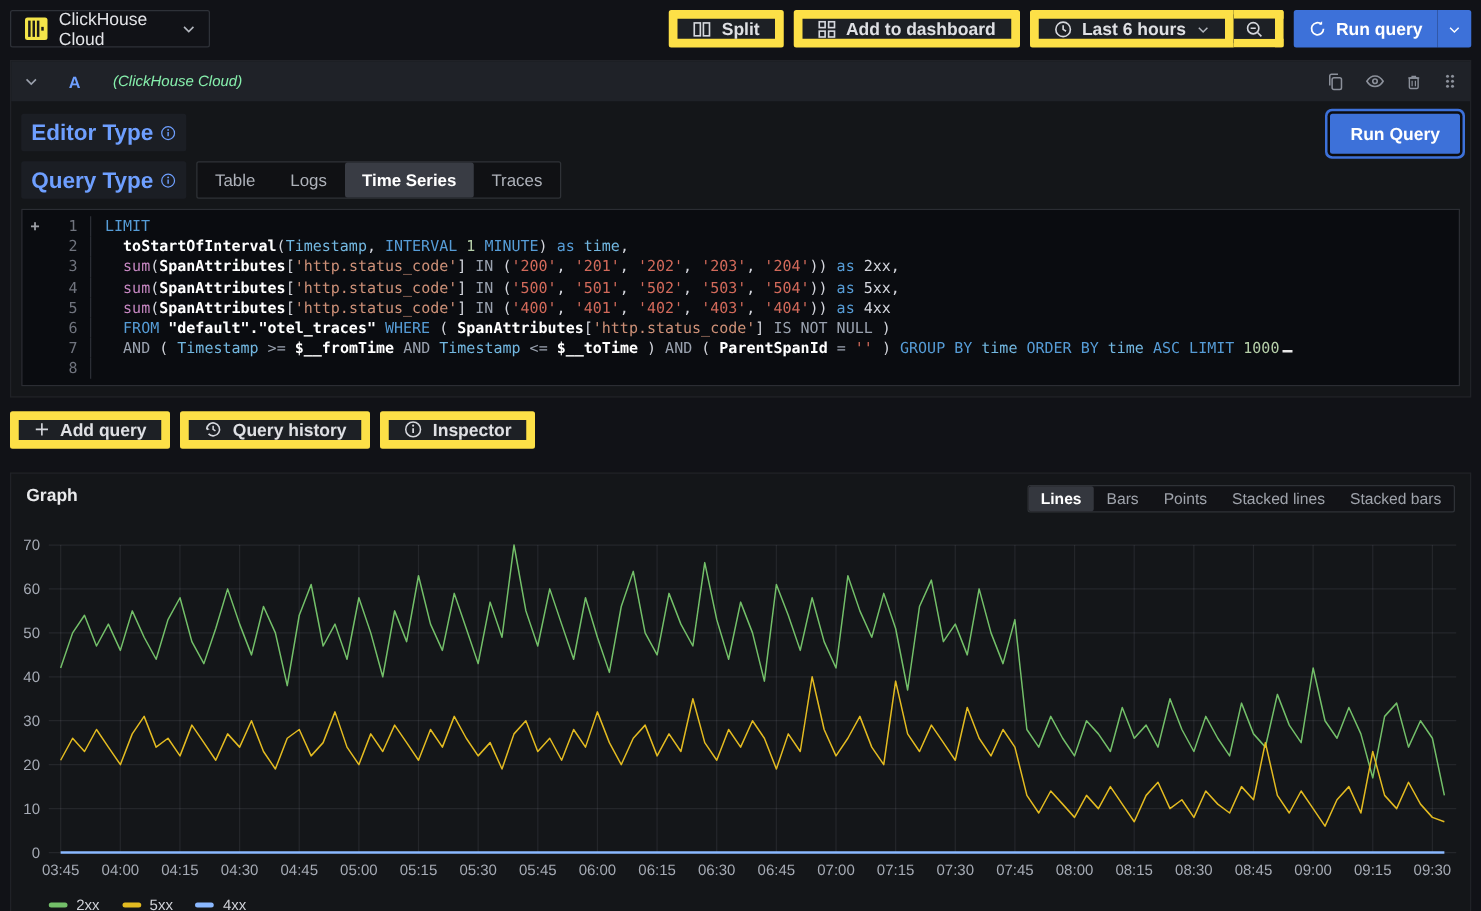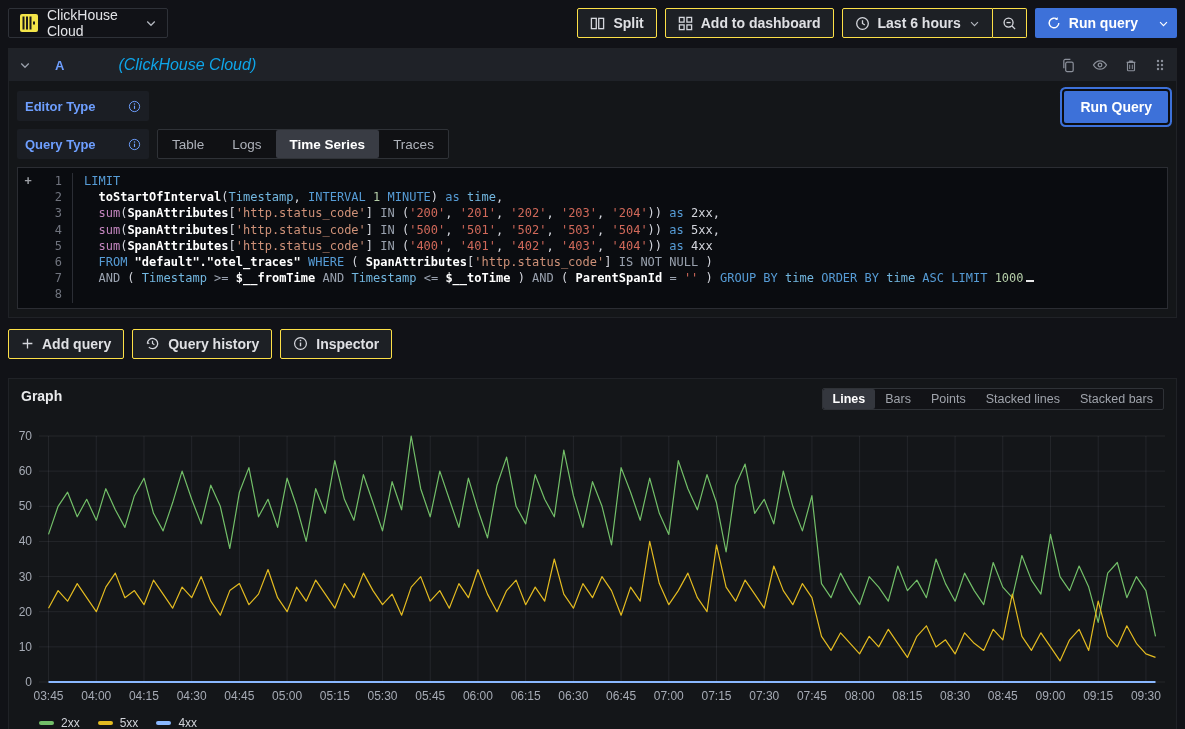--- a/index.html
+++ b/index.html
@@ -3,39 +3,39 @@
 <meta charset="utf-8">
 <style>
   * { margin:0; padding:0; box-sizing:border-box; }
   html,body { width:1185px; height:729px; background:#111217; font-family:"Liberation Sans", sans-serif; color:#d8d9da; overflow:hidden; }
 
   
   .topbar { display:flex; justify-content:space-between; align-items:center; padding:8px; height:46px; }
   .ds-picker { display:flex; align-items:center; gap:8px; width:160px; height:30px; padding:0 10px; border:1px solid #2e3138; border-radius:2px; background:#111217; cursor:pointer; }
   .ds-picker .label { font-size:14px; color:#e3e4e8; flex:1; }
   .topbar-right { display:flex; align-items:center; gap:8px; }
-  .btn { display:flex; align-items:center; gap:8px; height:30px; padding:0 12px; border:1px solid #fde047; border-radius:2px; background:#1d2025; color:#dfe0e4; font-size:14px; font-weight:600; cursor:pointer; white-space:nowrap; }
+  .btn { display:flex; align-items:center; gap:8px; height:30px; padding:0 12px; border:7px solid #fde047; border-radius:2px; background:#1d2025; color:#dfe0e4; font-size:14px; font-weight:600; cursor:pointer; white-space:nowrap; }
   .btn-group { display:flex; }
   .btn-group .btn { border-radius:0; }
   .btn-group .btn:first-child { border-radius:2px 0 0 2px; }
   .btn-group .btn:last-child { border-radius:0 2px 2px 0; border-left:none; }
   .btn-primary { background:#3d71d9; border:none; color:#fff; }
   .btn-primary.chev { padding:0 8px; border-left:1px solid rgba(255,255,255,.25); }
   .icon { display:inline-flex; align-items:center; justify-content:center; }
 
   
   .query-panel { margin:2px 8px 0; border:1px solid #202227; background:#141619; }
   .row-header { display:flex; align-items:center; gap:10px; height:32px; padding:0 10px; background:#1f2228; }
   .row-header .refid { color:#6e9fff; font-weight:700; font-size:13px; margin-left:14px; }
-  .row-header .ds-hint { color:#0ea5e9; font-style:italic; font-size:16px; margin-left:44px; }
+  .row-header .ds-hint { color:#86efac; font-style:italic; font-size:12px; margin-left:16px; }
   .row-header .spacer { flex:1; }
   .row-header .hicons { display:flex; gap:16px; align-items:center; }
   .row-body { position:relative; padding:10px 8px 8px; }
   .form-row { display:flex; gap:8px; margin-bottom:8px; align-items:stretch; }
-  .inline-label { display:flex; align-items:center; justify-content:space-between; width:132px; height:30px; padding:0 8px; background:#1b1e24; border-radius:2px; color:#6e9fff; font-size:13px; font-weight:600; }
+  .inline-label { display:flex; align-items:center; justify-content:space-between; width:132px; height:30px; padding:0 8px; background:#1b1e24; border-radius:2px; color:#6e9fff; font-size:18px; font-weight:600; }
   .radiogroup { display:flex; align-items:stretch; border:1px solid #2f3237; border-radius:2px; background:#101114; }
   .radiogroup .opt { display:flex; align-items:center; padding:0 14px; font-size:13.5px; color:#aeb2ba; cursor:pointer; border-radius:2px; }
   .radiogroup .opt.active { background:#393c44; color:#fff; font-weight:700; }
   .runquery-btn { position:absolute; top:10px; right:8px; height:32px; padding:0 16px; background:#3d71d9; color:#fff; font-size:14px; font-weight:600; border:none; border-radius:2px; cursor:pointer; box-shadow:0 0 0 2px #0c0d11, 0 0 0 4px #3d71d9; }
 
   
   .code-editor { border:1px solid #2b2d33; background:#0a0c10; padding:5px 4px 5px 0; font-family:"DejaVu Sans Mono", monospace; font-size:12px; line-height:16.2px; position:relative; }
   .cline { display:flex; }
   .cline .gplus { width:20px; text-align:center; color:#9da0a6; font-weight:700; }
   .cline .gnum { width:24px; text-align:right; color:#70747e; margin-right:10px; }

